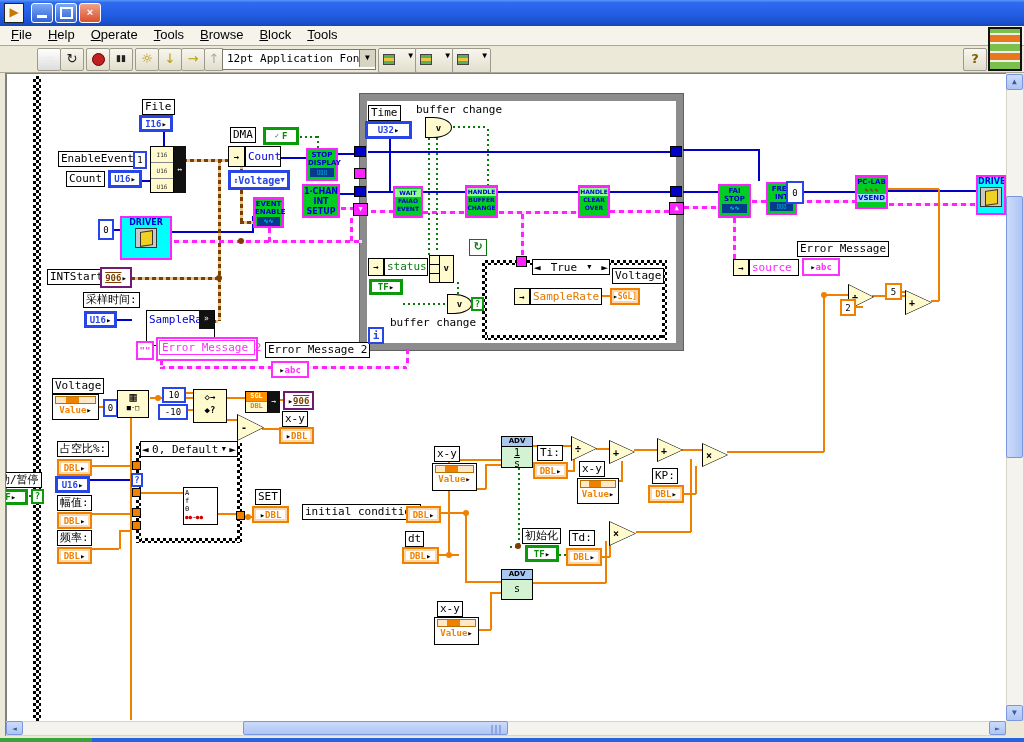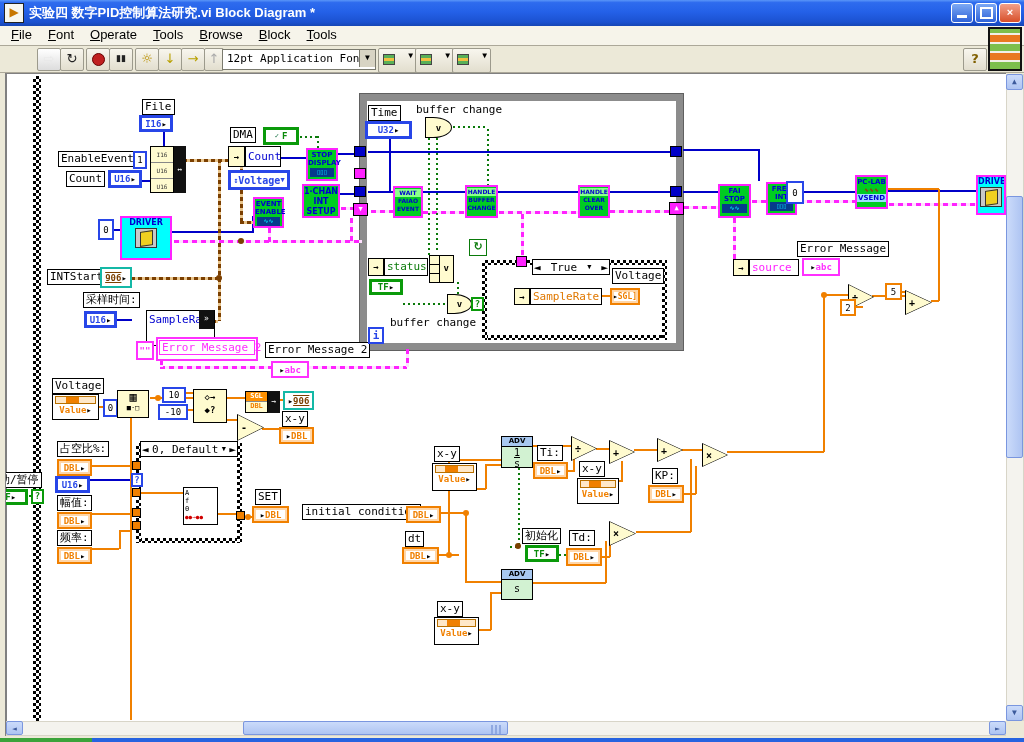--- a/index.html
+++ b/index.html
@@ -47,21 +47,21 @@
     background:repeating-linear-gradient(90deg,#8FA8E0 0 2px,transparent 2px 4px)}
   
   .lb{background:#fff;border:1px solid #000;font:11px "DejaVu Sans Mono",monospace;
       line-height:14px;padding:0 2px;white-space:nowrap;color:#000;z-index:3}
   .tx{font:11px "DejaVu Sans Mono",monospace;white-space:nowrap;z-index:3}
   .ctl{background:#fff;font:bold 9px "DejaVu Sans Mono",monospace;display:flex;align-items:center;
       justify-content:center;white-space:nowrap;z-index:3}
   .cb{border:3px solid #2846E8;color:#2846E8}
   .co{border:2px solid #F08000;box-shadow:0 0 0 2px #FFD6A8 inset;color:#F08000}
   .cg{border:3px solid #0A9A0A;color:#0A8A0A}
-  .cbr{border:2px solid #14b8a6;color:#7B3F00}
+  .cbr{border:2px solid #701a75;color:#7B3F00}
   .cp{border:2px solid #FF30FF;color:#FF30FF}
   .cnum{border:2px solid #2846E8;color:#000;font-weight:normal}
   .cnum.o{border-color:#F08000}
   .pt{color:#000;font-weight:bold}
   .gb{background:#00CC22;border:2px solid #FF22FF;color:#0000D0;
       font:bold 7px "DejaVu Sans",sans-serif;text-align:center;line-height:8px;z-index:3;padding-top:1px}
   .cy{background:#00FFFF;border:2px solid #FF22FF;color:#0000D0;
       font:bold 7px "DejaVu Sans",sans-serif;text-align:center;z-index:3}
   .icn{display:block;margin:1px auto 0;width:85%;height:9px;background:#063A8C;color:#00E8FF;
       font-size:6px;line-height:8px;overflow:hidden}
@@ -92,33 +92,32 @@
   .slider{display:block;height:6px;margin:1px 2px;border:1px solid #B87000;
       background:linear-gradient(90deg,#FFE8C8 0 25%,#F08000 25% 60%,#FFE8C8 60%)}
   .door{display:block;margin:1px auto;width:20px;height:18px;background:#C8C8C8;border:1px solid #333;position:relative}
   .door:before{content:"";position:absolute;left:4px;top:2px;width:11px;height:13px;background:#F0D020;border:1px solid #333;transform:skewY(-8deg)}
 </style>
 </head>
 <body>
 
 <div class="ab" id="titlebar">
   <div id="appicon">▶</div>
-  <div style="flex:1">实验四  数字PID控制算法研究.vi Block Diagram *</div>
   <div class="winbtn">
       <span class="bar"></span>
     </div>
   <div class="winbtn">
       <span class="sq"></span>
     </div>
   <div class="winbtn close" style="margin-right:3px">×</div>
 </div>
 
 <div class="ab" id="menubar">
   <div class="mi">File</div>
-  <div class="mi">Font</div>
+  <div class="mi">Help</div>
   <div class="mi">Operate</div>
   <div class="mi">Tools</div>
   <div class="mi">Browse</div>
   <div class="mi">Block</div>
   <div class="mi">Tools</div>
 </div>
 
 <div class="ab" id="toolbar">
   <div class="tbtn" style="left:37px;width:22px;color:#E8E8E8;background:linear-gradient(#fff,#ddd)">⇨</div>
   <div class="tbtn" style="left:60px;width:22px">↻</div>

